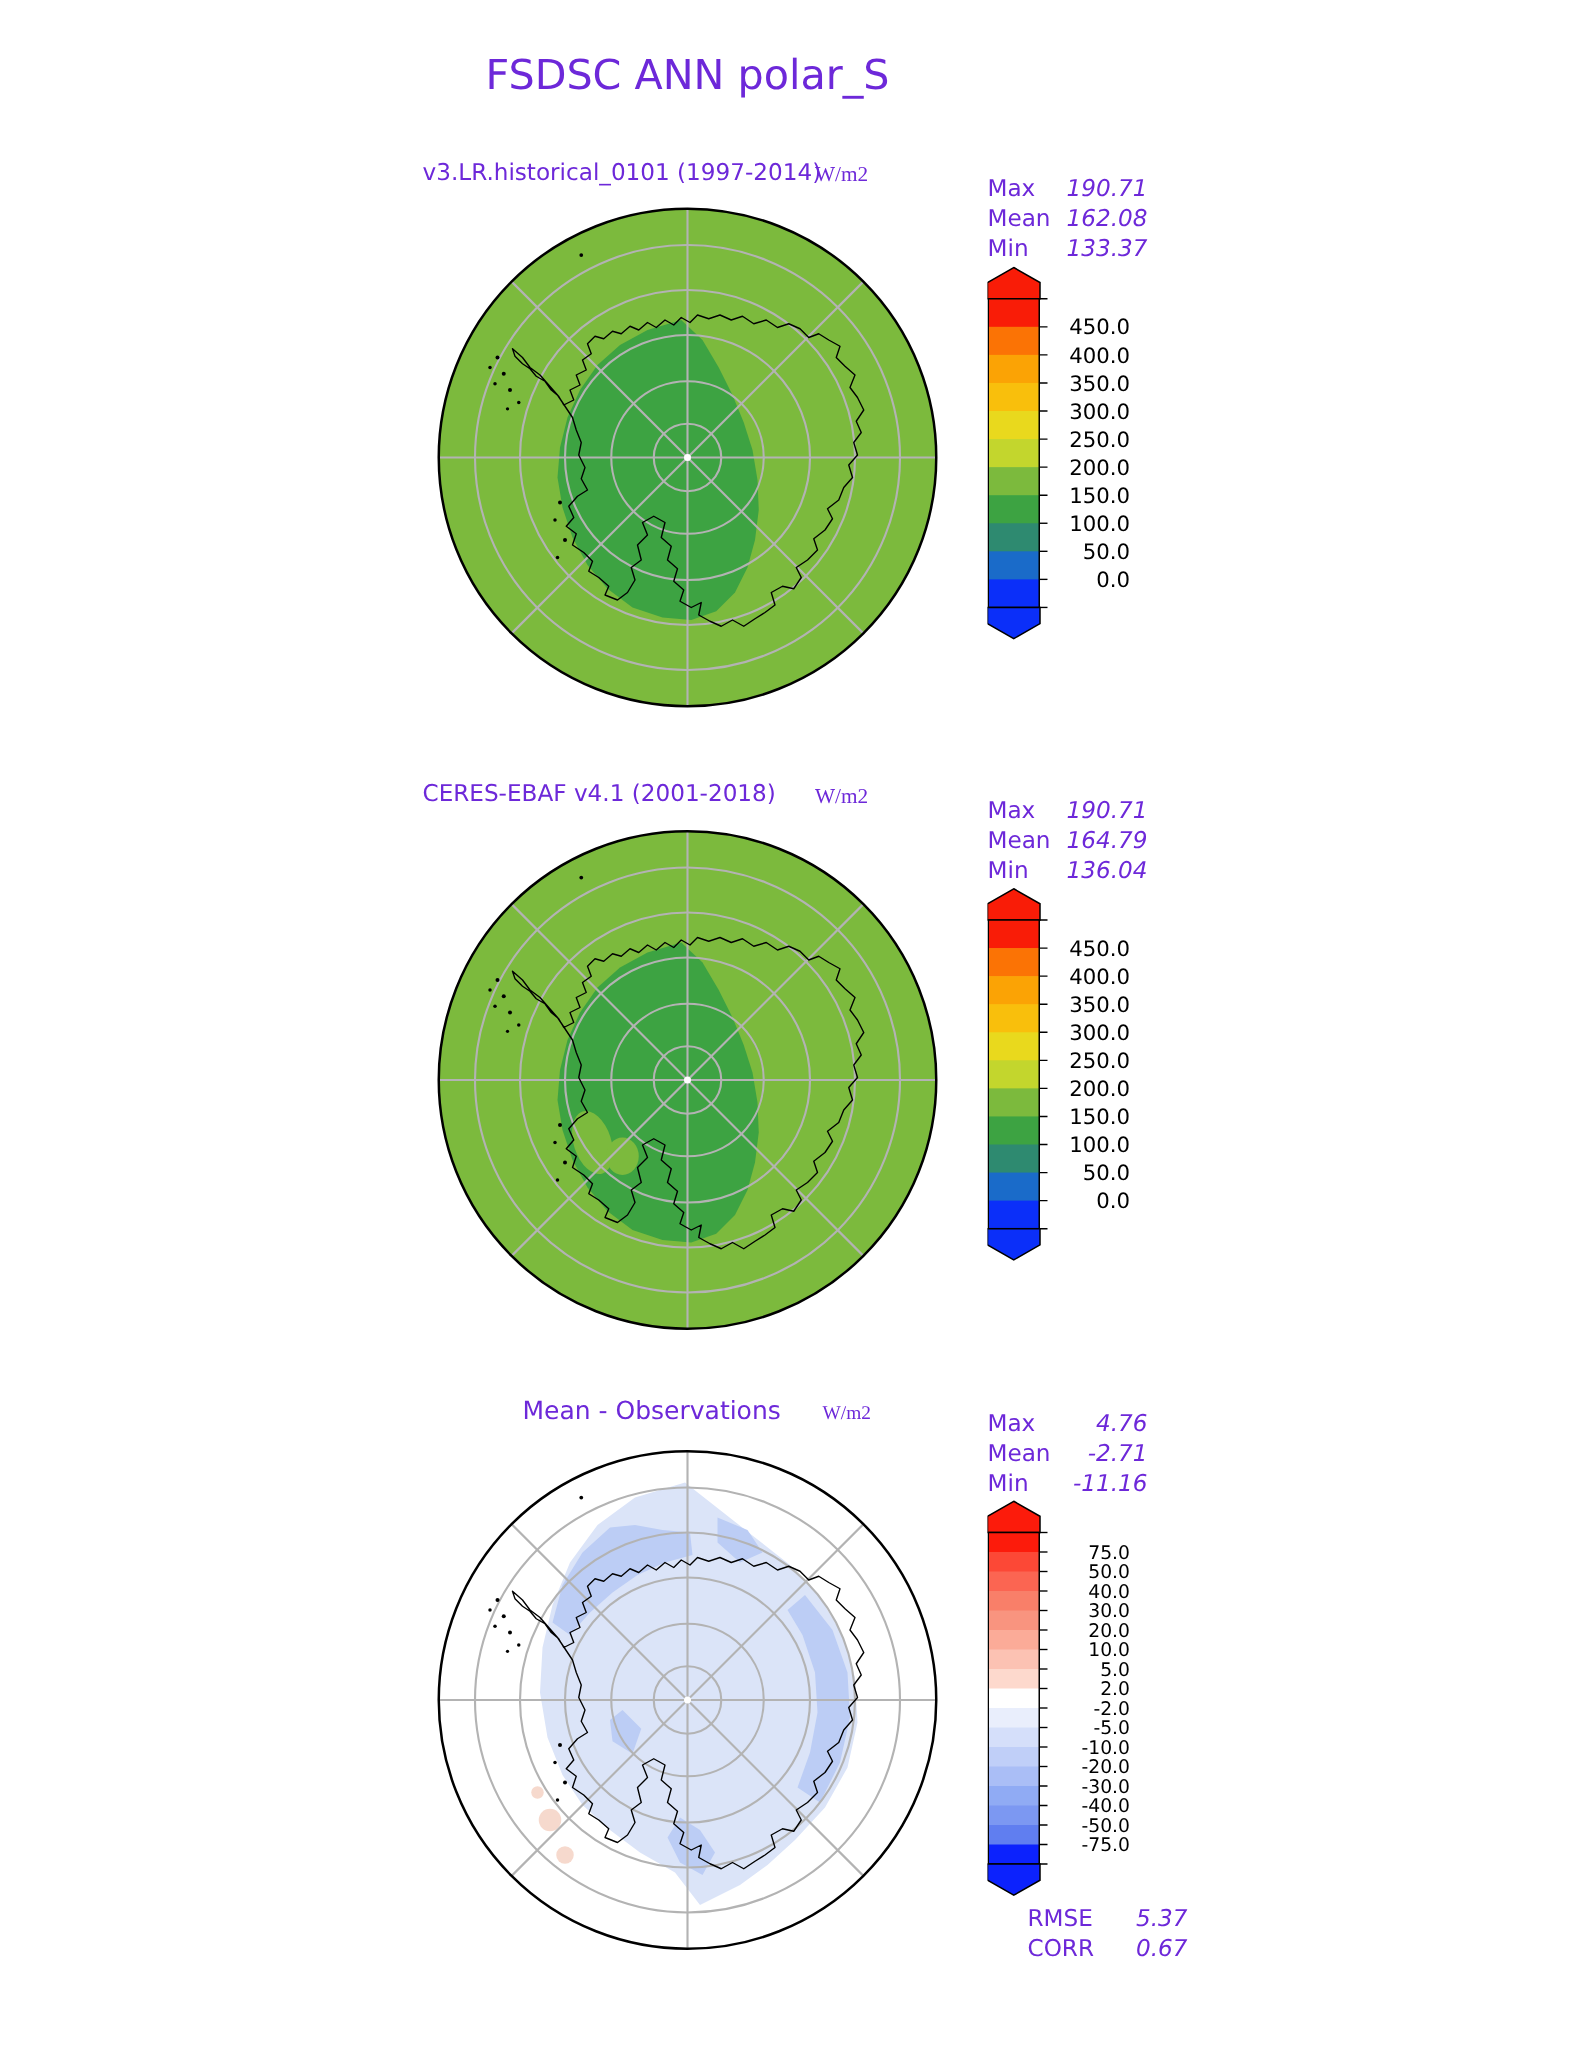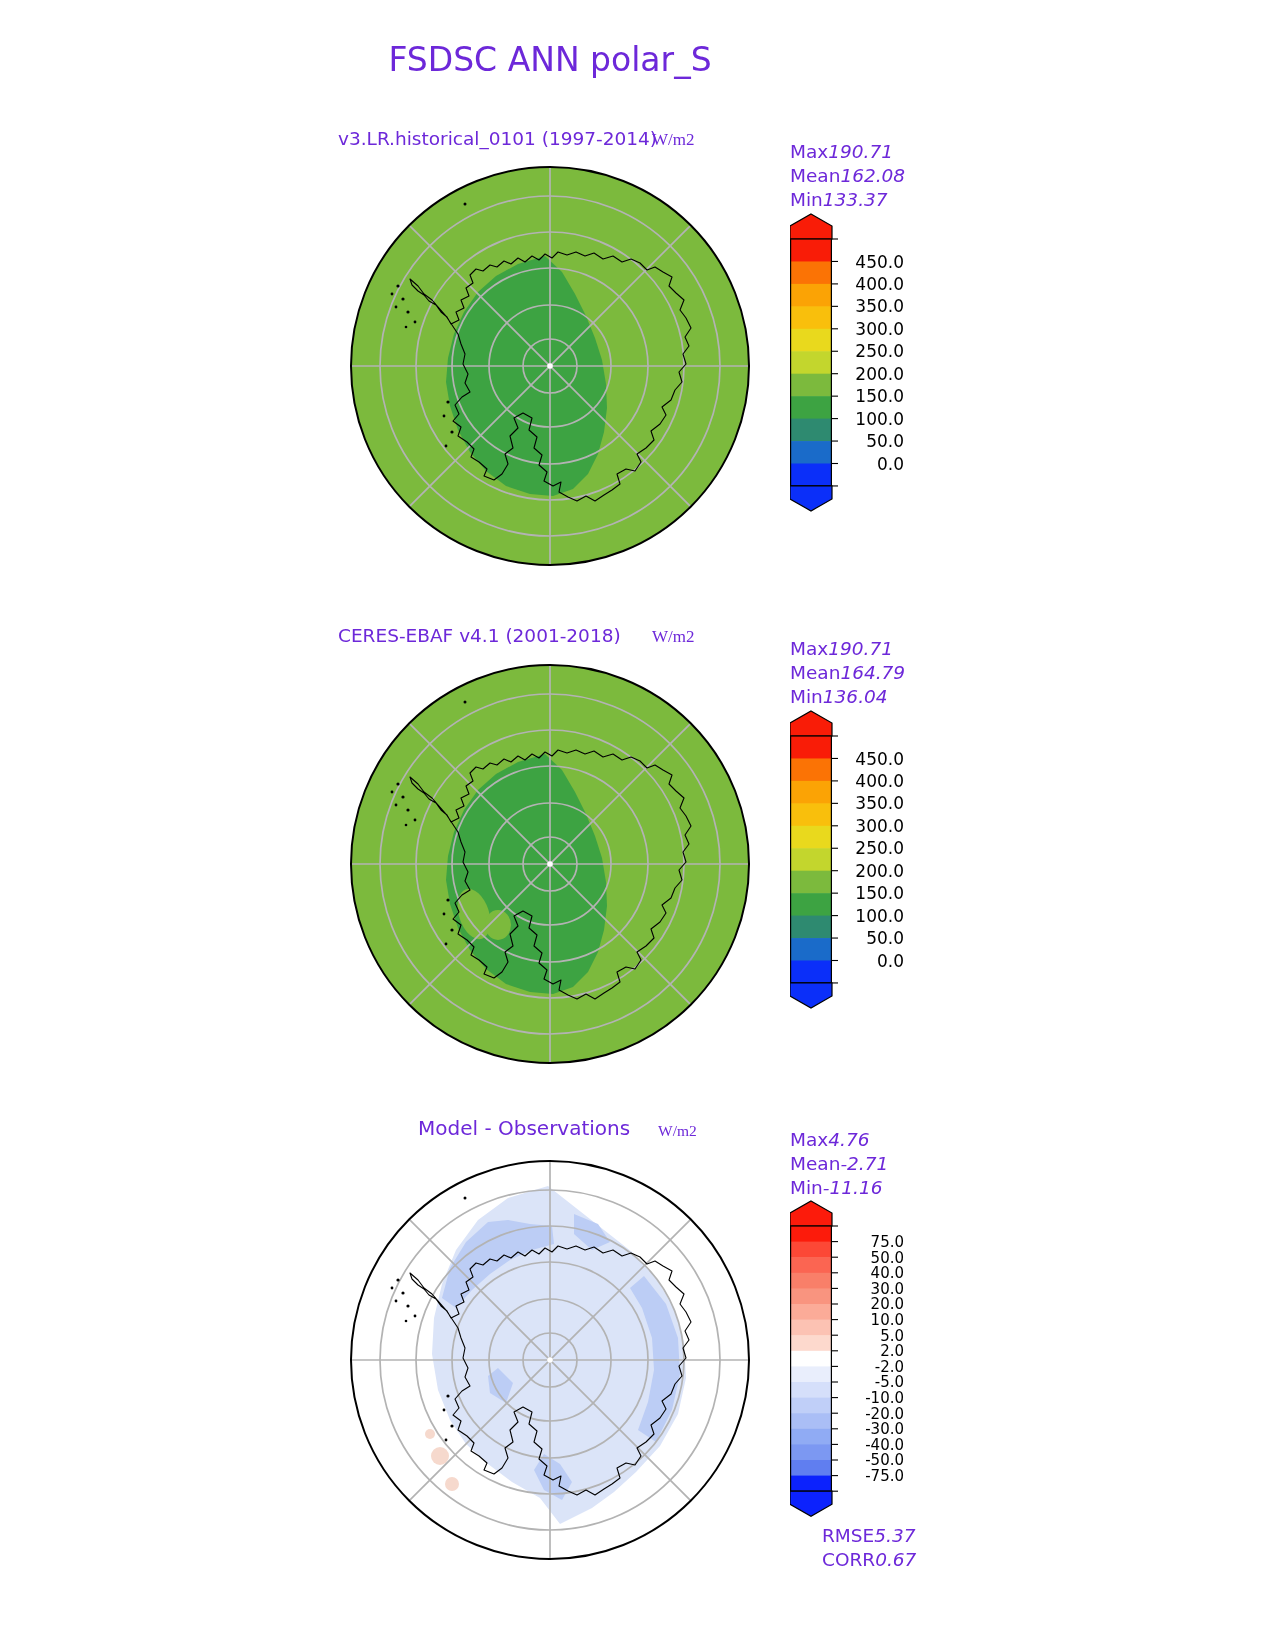--- a/index.html
+++ b/index.html
@@ -7,21 +7,21 @@
     position:relative;width:1275px;height:1650px;background:#ffffff;overflow:hidden;
     font-family:"DejaVu Sans","Liberation Sans",sans-serif;color:#6d28d9;
   }
   .abs{position:absolute;}
   .main-title{font-size:33px;width:800px;left:150px;top:40px;text-align:center;white-space:nowrap;}
   .panel-title{font-size:18.5px;white-space:nowrap;}
   .panel-title.big{font-size:20px;}
   .units{font-size:17px;white-space:nowrap;font-family:Liberation Serif, serif;}
   .units.small{font-size:15.5px;}
   .stats{width:128px;font-size:18.5px;line-height:24px;}
-  .stat-row{display:flex;}
+  .stat-row{display:flex;justify-content:space-between;}
   .stat-label{text-align:left;}
   .stat-value{text-align:right;font-style:italic;}
   .colorbar{width:130px;}
   svg text{font-family:"DejaVu Sans","Liberation Sans",sans-serif;fill:#000;}
   .map-svg{display:block;}
 </style>
 </head>
 <body>
 
 <div id="page" style="--field-green: #7cba3d; --field-dark: #3da342; --diff-bg: #ffffff; --diff-light: #dbe4f8; --diff-mid: #bccdf5; --diff-pink: #f6d9cd; --grat: #b3b3b3; --coast: #000000;">
@@ -195,21 +195,21 @@
         <text x="114" y="189.27" text-anchor="end" font-size="17">150.0</text>
         <line x1="42" y1="205.60" x2="48" y2="205.60" stroke="#000" stroke-width="1.1"></line>
         <text x="114" y="211.72" text-anchor="end" font-size="17">100.0</text>
         <line x1="42" y1="228.05" x2="48" y2="228.05" stroke="#000" stroke-width="1.1"></line>
         <text x="114" y="234.17" text-anchor="end" font-size="17">50.0</text>
         <line x1="42" y1="250.50" x2="48" y2="250.50" stroke="#000" stroke-width="1.1"></line>
         <text x="114" y="256.62" text-anchor="end" font-size="17">0.0</text>
         <line x1="42" y1="272.95" x2="48" y2="272.95" stroke="#000" stroke-width="1.1"></line>
       </svg></div>
 
-  <div class="abs panel-title big" style="left:418px;top:1116px">Model - Observations</div>
+  <div class="abs panel-title big" style="left:418px;top:1116px">Mean - Observations</div>
   <div class="abs units small" style="left:658px;top:1122px">W/m2</div>
 
   <svg class="abs map-svg" style="left:348px;top:1158px" width="404" height="404" viewBox="0 0 404 404">
     <circle cx="202" cy="202" r="199" style="fill:var(--diff-bg)"></circle>
     <polygon style="fill:var(--diff-light)" points="200,28 160,40 130,62 108,92 94,126 86,160 84,196 90,232 102,262 118,286 140,306 164,324 192,340 212,366 244,350 266,334 288,314 312,288 330,256 338,220 336,184 326,150 308,120 284,94 256,72 228,50"></polygon>
     <polygon style="fill:var(--diff-mid)" points="140,64 118,84 102,110 94,140 108,150 124,132 142,116 162,102 184,92 206,86 204,68 182,66 160,62"></polygon>
     <polygon style="fill:var(--diff-mid)" points="296,118 318,146 330,180 332,216 324,252 308,284 290,272 300,244 306,212 304,180 294,150 282,130"></polygon>
     <polygon style="fill:var(--diff-mid)" points="196,296 212,306 224,324 214,342 196,332 186,312"></polygon>
     <polygon style="fill:var(--diff-mid)" points="150,210 165,225 158,245 142,235 140,218"></polygon>
     <polygon style="fill:var(--diff-mid)" points="226,56 250,66 262,84 244,92 226,76"></polygon>

